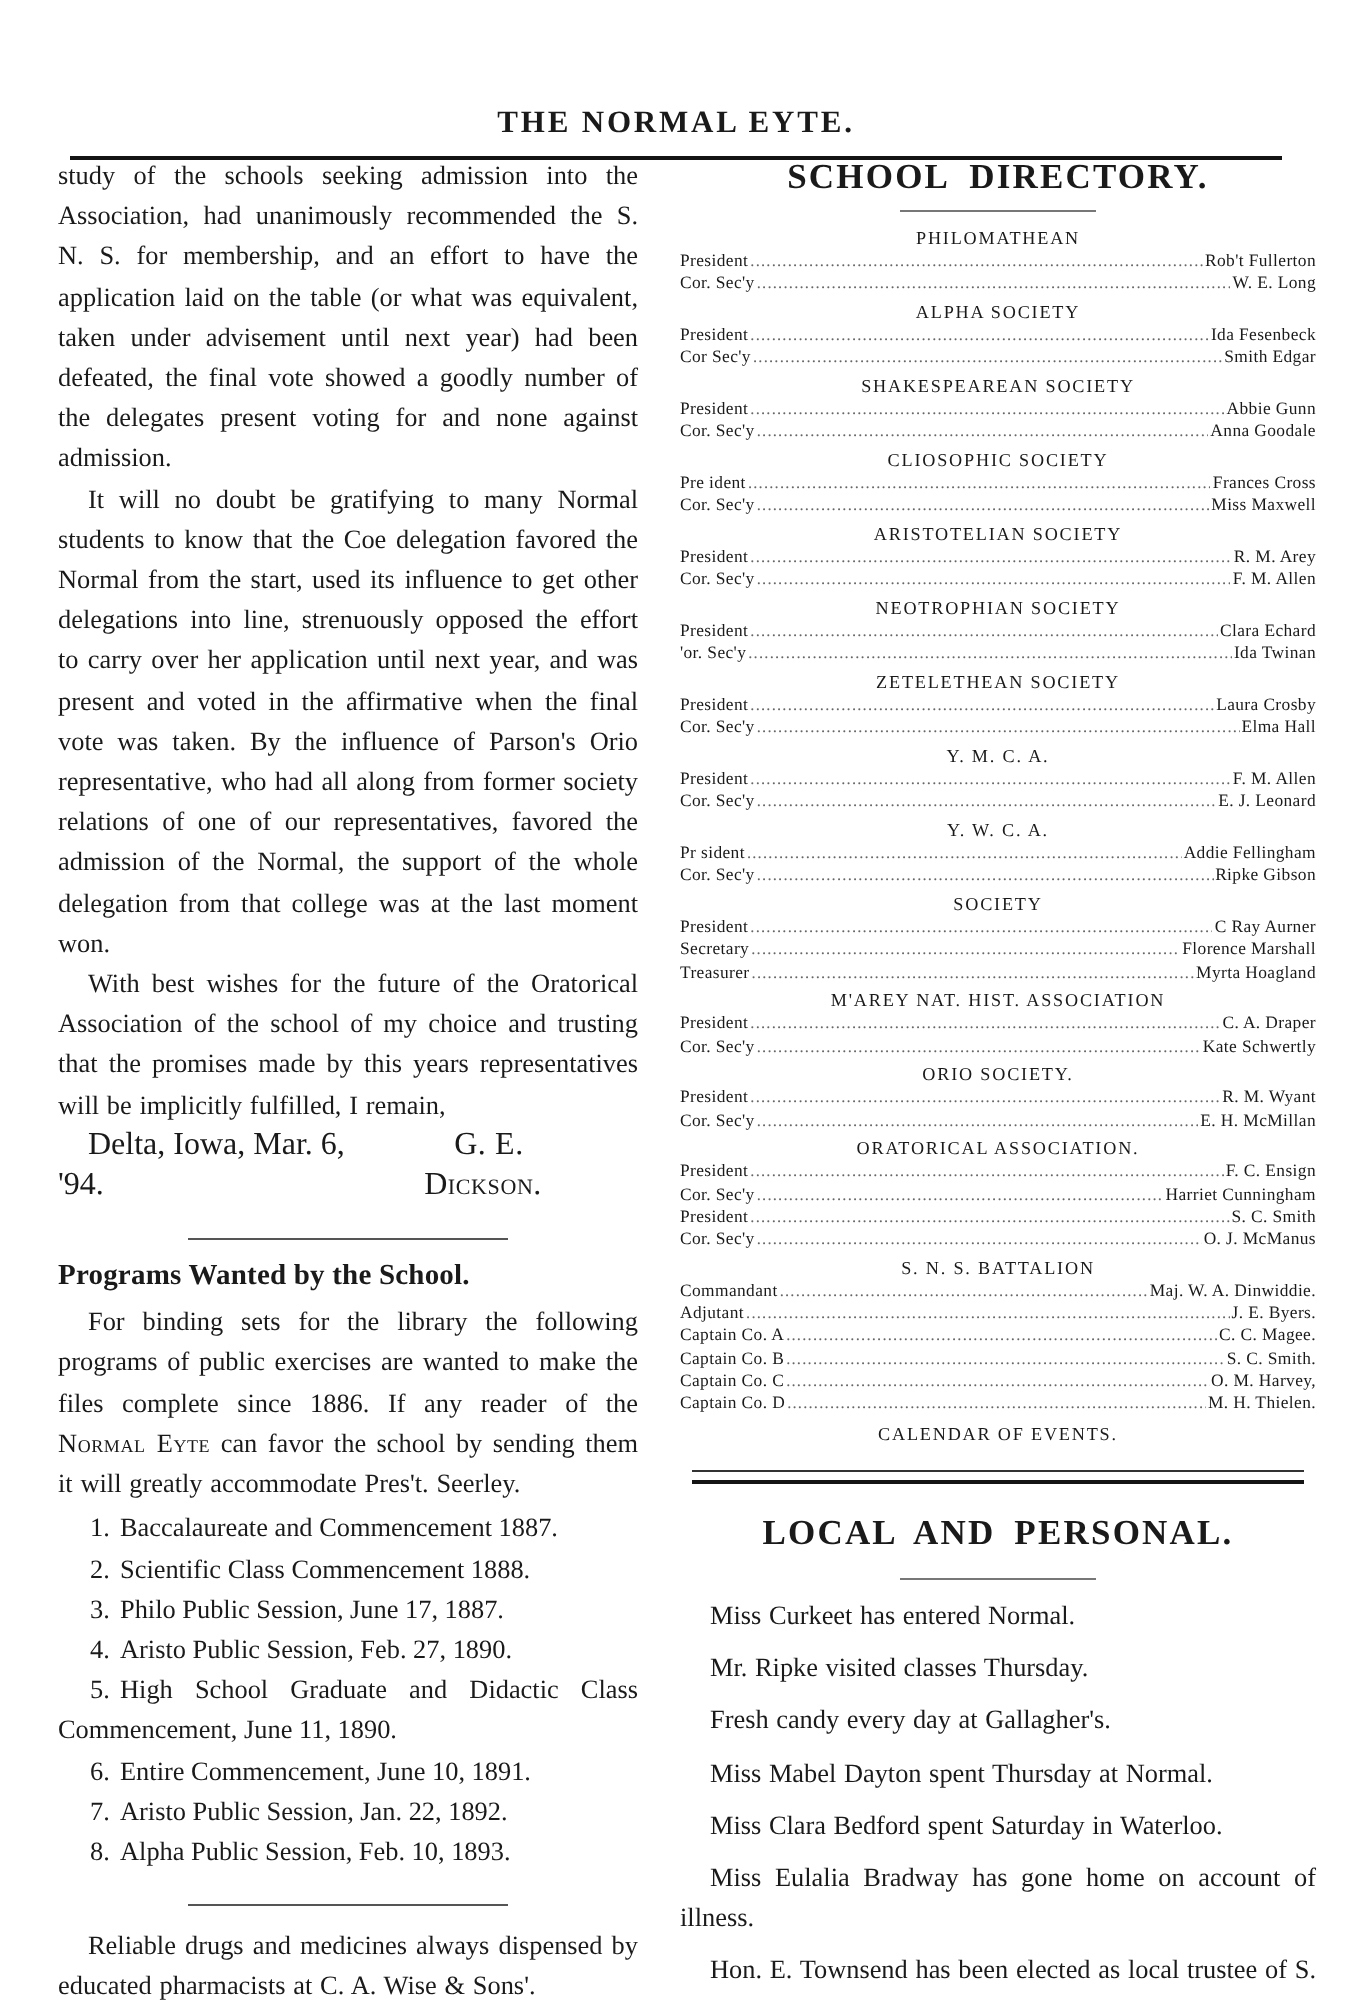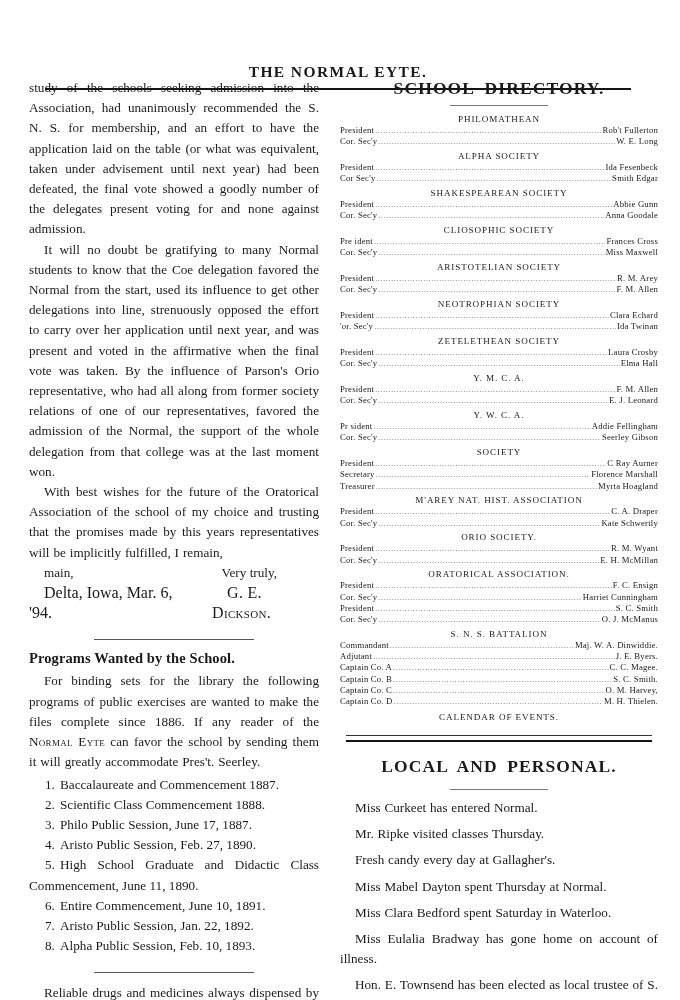--- a/index.html
+++ b/index.html
@@ -14,21 +14,21 @@
     font-family: "Liberation Serif", "DejaVu Serif", serif;
     color: #1a1a1a;
     overflow: hidden;
   }
   .page {
     position: absolute;
     left: 0; top: 0;
     width: 676px;
     height: 1000px;
     box-sizing: border-box;
-    padding: 17px;
+    padding: 7px;
   }
 
   
   .masthead {
     text-align: center;
     font-size: 15.5px;
     font-weight: bold;
     letter-spacing: 1.4px;
     padding-top: 46px;
     font-family: "Liberation Serif", "DejaVu Serif", serif;
@@ -243,24 +243,20 @@
   <hr class="masthead-rule">
 
   <div class="columns">
 
     <div class="col col-left">
 
       <p class="body-p noindent">study of the schools seeking admission into the Association, had unanimously recommended the S. N. S. for membership, and an effort to have the application laid on the table (or what was equivalent, taken under advisement until next year) had been defeated, the final vote showed a goodly number of the delegates present voting for and none against admission.</p>
       <p class="body-p indent">It will no doubt be gratifying to many Normal students to know that the Coe delegation favored the Normal from the start, used its influence to get other delegations into line, strenuously opposed the effort to carry over her application until next year, and was present and voted in the affirmative when the final vote was taken. By the influence of Parson's Orio representative, who had all along from former society relations of one of our representatives, favored the admission of the Normal, the support of the whole delegation from that college was at the last moment won.</p>
       <p class="body-p indent">With best wishes for the future of the Oratorical Association of the school of my choice and trusting that the promises made by this years representatives will be implicitly fulfilled, I remain,</p>
 
-      <div class="sig-line">
-        <span class="sig-left">main,</span>
-        <span class="sig-right">Very truly,</span>
-      </div>
 
       <div class="sig-closing">
         <span class="place">Delta, Iowa, Mar. 6, '94.</span>
         <span class="author smallcaps">G. E. Dickson.</span>
       </div>
 
       <hr class="short-rule wide">
 
       <div class="subhead">Programs Wanted by the School.</div>
 
@@ -388,21 +384,21 @@
 
         <div class="dir-group-name">Y. W. C. A.</div>
         <div class="dir-row">
             <span class="dir-role">Pr sident</span>
             <span class="dir-dots">................................................................................................................</span>
             <span class="dir-name">Addie Fellingham</span>
           </div>
         <div class="dir-row">
             <span class="dir-role">Cor. Sec'y</span>
             <span class="dir-dots">................................................................................................................</span>
-            <span class="dir-name">Seerley Gibson</span>
+            <span class="dir-name">Ripke Gibson</span>
           </div>
 
         <div class="dir-group-name">SOCIETY</div>
         <div class="dir-row">
             <span class="dir-role">President</span>
             <span class="dir-dots">................................................................................................................</span>
             <span class="dir-name">C Ray Aurner</span>
           </div>
         <div class="dir-row">
             <span class="dir-role">Secretary</span>

